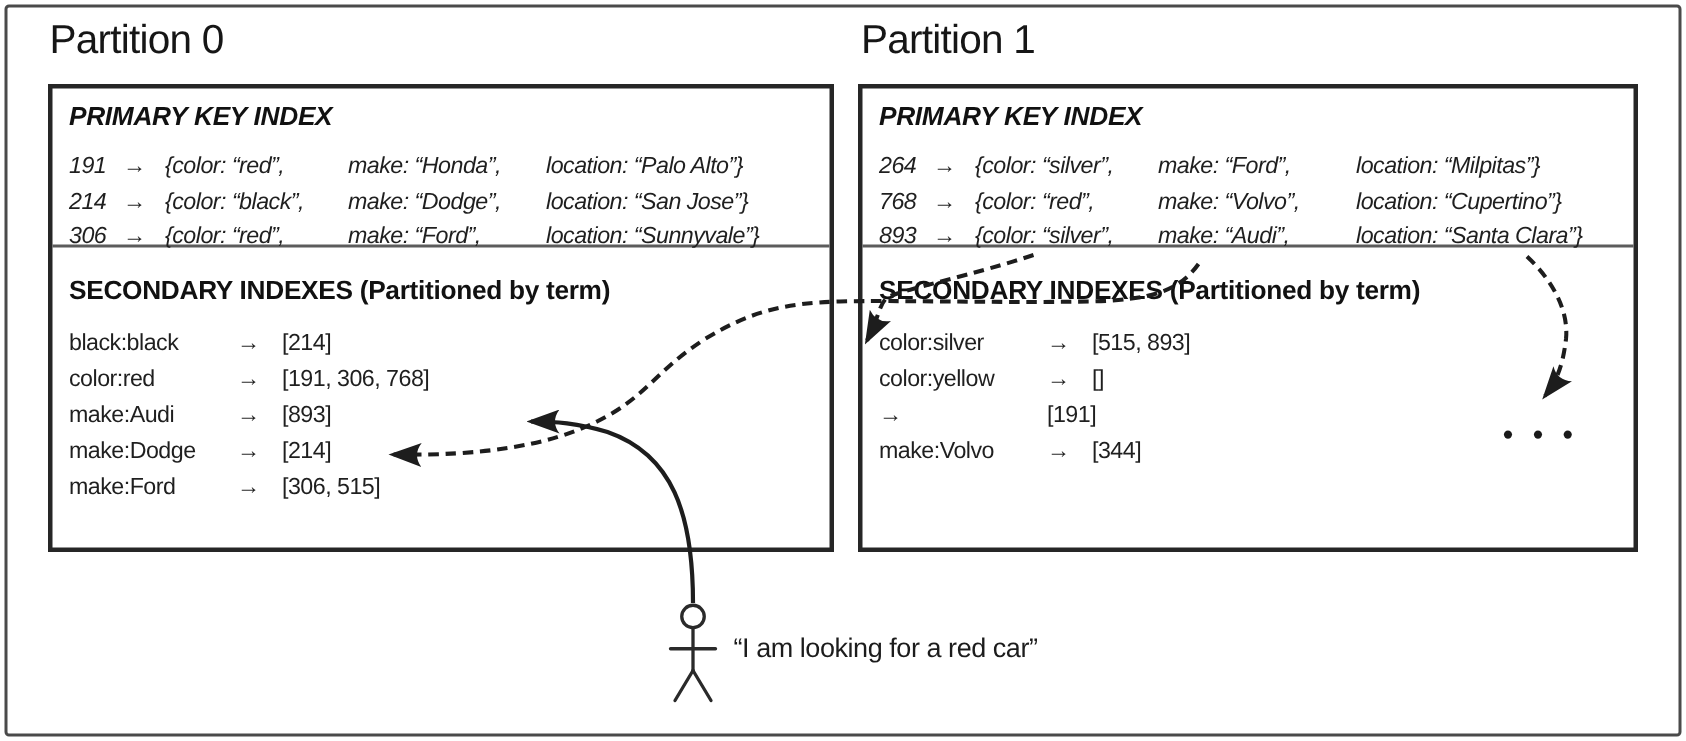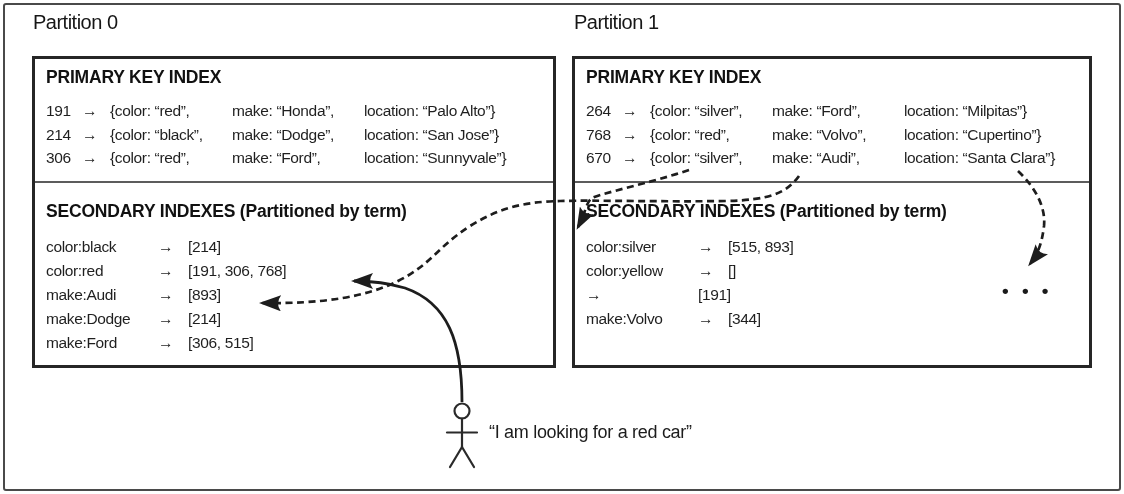--- a/index.html
+++ b/index.html
@@ -5,34 +5,35 @@
   html,body{margin:0;padding:0;background:#fff;}
   body{
     width:1124px;height:494px;position:relative;overflow:hidden;
     font-family:"Liberation Sans",sans-serif;color:#1f1f1f;
   }
   .frame{
     position:absolute;left:3px;top:3px;right:3px;bottom:3px;
     border:2px solid #4a4a4a;border-radius:3px;
   }
   .plabel{
-    position:absolute;top:11px;font-size:20px;letter-spacing:-0.5px;color:#161616;
+    position:absolute;top:11px;font-size:27px;letter-spacing:-0.5px;color:#161616;
     white-space:nowrap;
   }
   .plabel.p0{left:33px;}
   .plabel.p1{left:574px;}
   .pbox{
     position:absolute;top:56px;height:312px;border:3px solid #262626;
     box-sizing:border-box;background:transparent;
   }
   .pbox.p0{left:32px;width:524px;}
   .pbox.p1{left:572px;width:520px;}
   .pk-section{
-    height:124px;box-sizing:border-box;border-bottom:2px solid #5c5c5c;
+    height:106px;box-sizing:border-box;border-bottom:2px solid #5c5c5c;
     padding:8px 10px 10px 11px;
+    font-style:italic;
   }
   .si-section{padding:18px 24px 0 11px;}
   .sec-heading{
     font-weight:bold;font-size:17.5px;letter-spacing:-0.2px;color:#111;
     white-space:nowrap;
   }
   .pk-rows{margin-top:11px;}
   .pk-row{
     display:grid;grid-template-columns:36px 28px 122px 132px auto;
     font-size:15.5px;letter-spacing:-0.35px;line-height:23.5px;white-space:nowrap;
@@ -90,21 +91,21 @@
         <span>{color: “red”,</span>
         <span>make: “Ford”,</span>
         <span>location: “Sunnyvale”}</span>
       </div>
     </div>
   </div>
   <div class="si-section">
     <div class="sec-heading">SECONDARY INDEXES (Partitioned by term)</div>
     <div class="si-rows">
       <div class="si-row">
-        <span>color:black</span>
+        <span>black:black</span>
         <span>→</span>
         <span>[214]</span>
       </div>
       <div class="si-row hl">
         <span>color:red</span>
         <span>→</span>
         <span>[191, 306, 768]</span>
       </div>
       <div class="si-row">
         <span>make:Audi</span>
@@ -137,21 +138,21 @@
         <span>location: “Milpitas”}</span>
       </div>
       <div class="pk-row">
         <span>768</span>
         <span>→</span>
         <span>{color: “red”,</span>
         <span>make: “Volvo”,</span>
         <span>location: “Cupertino”}</span>
       </div>
       <div class="pk-row">
-        <span>670</span>
+        <span>893</span>
         <span>→</span>
         <span>{color: “silver”,</span>
         <span>make: “Audi”,</span>
         <span>location: “Santa Clara”}</span>
       </div>
     </div>
   </div>
   <div class="si-section">
     <div class="sec-heading">SECONDARY INDEXES (Partitioned by term)</div>
     <div class="si-rows">

